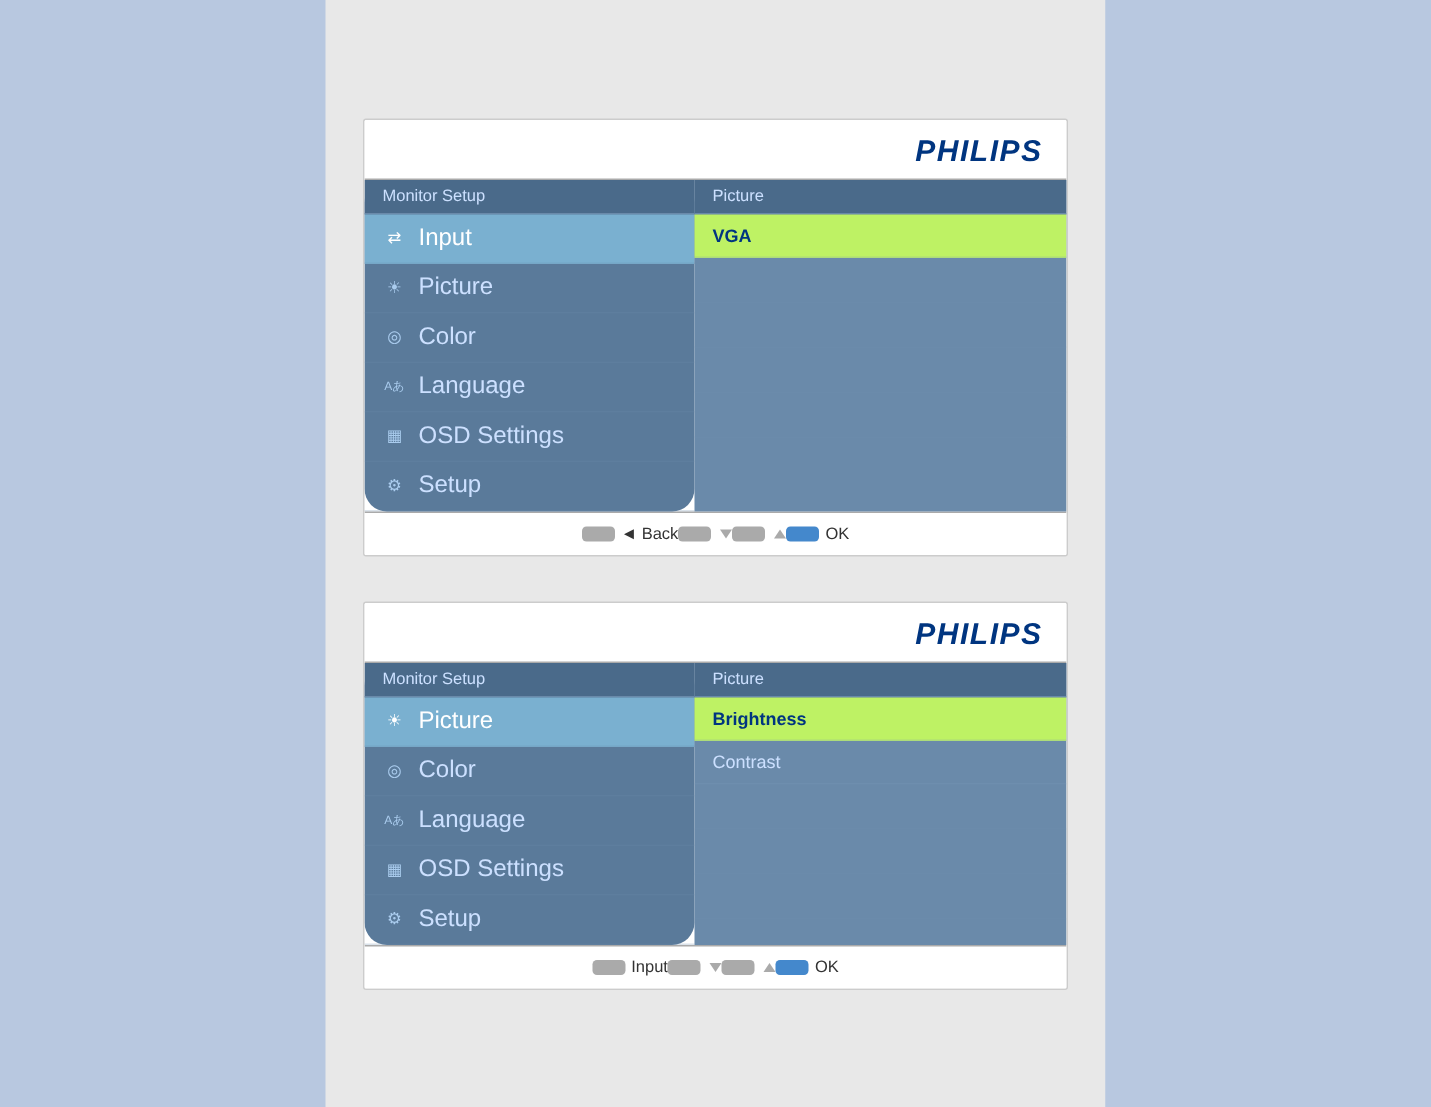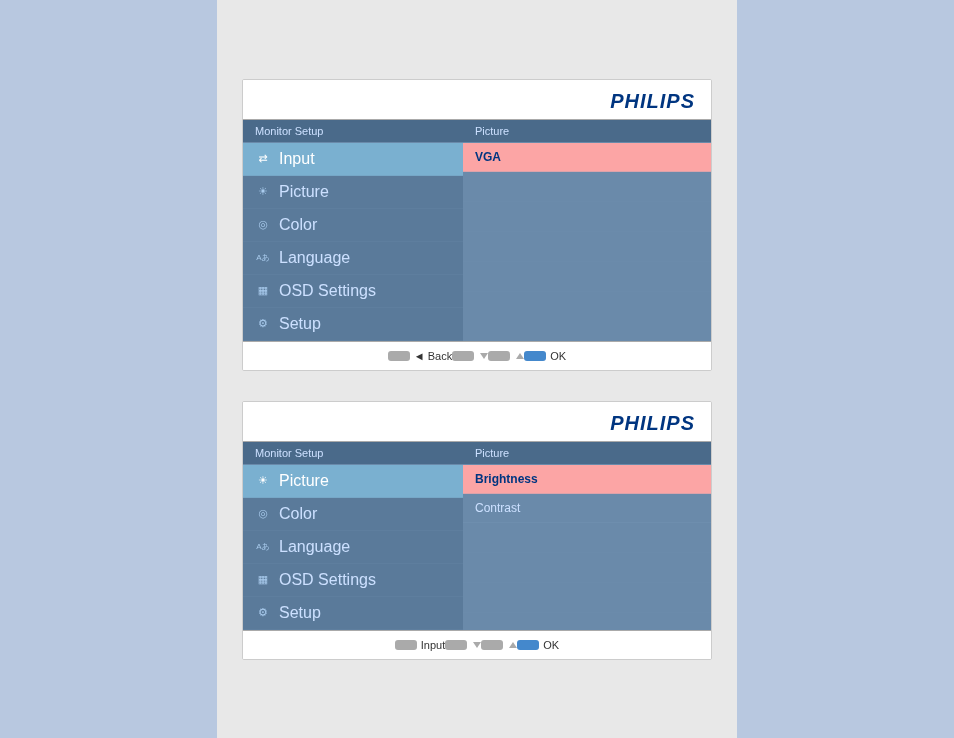--- a/index.html
+++ b/index.html
@@ -69,20 +69,21 @@
     }
 
     .osd-columns {
       display: flex;
       flex-direction: row;
     }
 
     .osd-left {
       width: 220px;
       background: #5a7a9a;
+      border-radius: 15px;
     }
 
     .osd-col-header {
       padding: 5px 12px;
       font-size: 11px;
       color: #cce0ff;
       background: #4a6a8a;
       border-bottom: 1px solid #6a8aaa;
     }
 
@@ -126,21 +127,21 @@
       display: flex;
       align-items: center;
       padding: 7px 12px;
       font-size: 12px;
       color: #cce0ff;
       border-bottom: 1px solid #7a9aba40;
       cursor: pointer;
     }
 
     .osd-sub-item.selected {
-      background: #fca5a5;
+      background: #bef264;
       color: #003580;
       font-weight: bold;
     }
 
     .osd-footer {
       background: white;
       border-top: 1px solid #aaa;
       padding: 8px 16px;
       display: flex;
       align-items: center;

